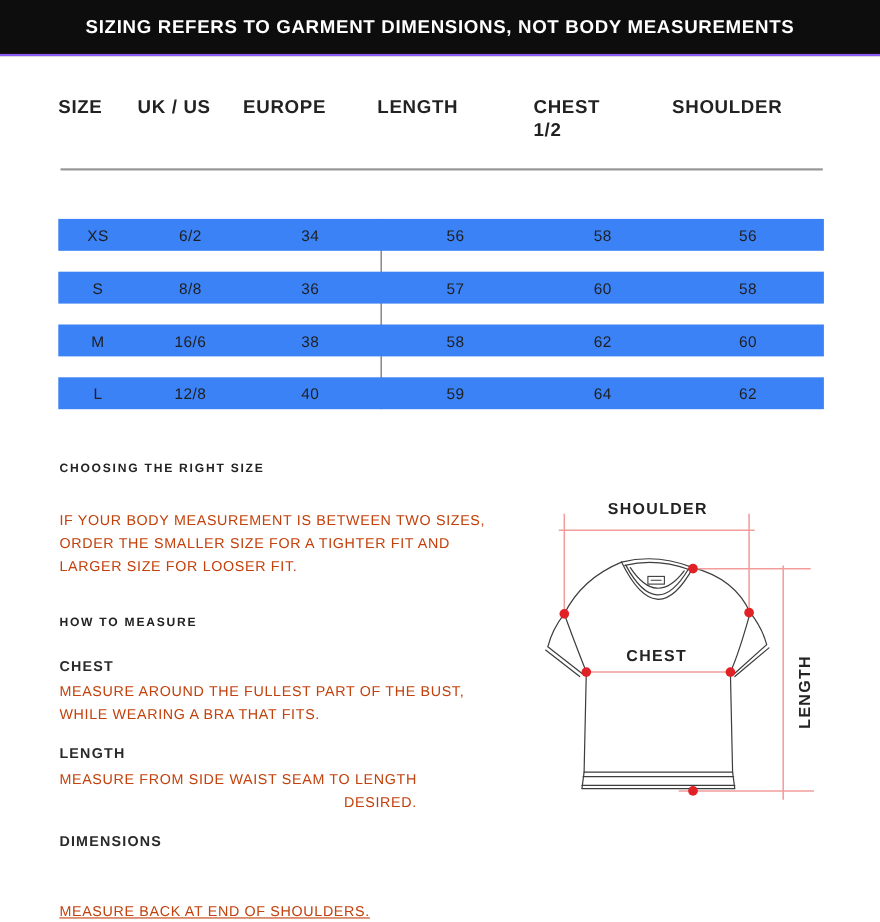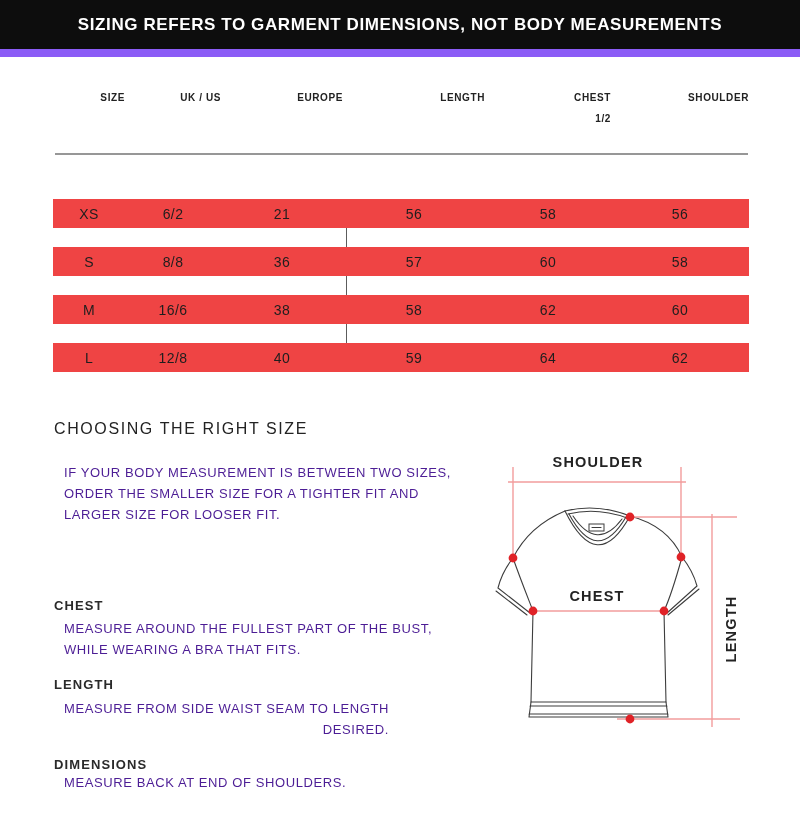--- a/index.html
+++ b/index.html
@@ -1,40 +1,40 @@
 <!DOCTYPE html>
 <html><head>
 <meta charset="utf-8">
 <style>
   html,body{margin:0;padding:0;background:#ffffff;}
   #page{position:relative;width:800px;height:838px;background:#ffffff;overflow:hidden;
         font-family:"Liberation Sans",sans-serif;color:#222;}
 
   
   .banner{position:absolute;left:0;top:0;width:800px;height:49px;background:#0d0d0d;
-          border-bottom:8px solid #8b5cf6;display:flex;align-items:center;justify-content:center;}
+          border-bottom:2px solid #8b5cf6;display:flex;align-items:center;justify-content:center;}
   .banner span{color:#fff;font-size:17px;font-weight:bold;letter-spacing:.6px;white-space:nowrap;}
 
   
   .tbl-grid{position:absolute;left:53px;width:696px;display:grid;
             grid-template-columns:72px 96px 122px 142px 126px 138px;align-items:center;}
   .tbl-head{top:87px;align-items:start;}
-  .tbl-head .hcell{font-size:10px;font-weight:bold;letter-spacing:.6px;text-align:right;
+  .tbl-head .hcell{font-size:17px;font-weight:bold;letter-spacing:.6px;text-align:left;
                    line-height:21px;white-space:pre-line;}
   .head-rule{position:absolute;left:55px;top:153px;width:693px;height:2px;background:#979797;}
   .col-divider{position:absolute;left:346px;top:199px;width:1px;height:173px;background:#5c5c5c;}
-  .tbl-row{height:29px;background:#ef4444;}
+  .tbl-row{height:29px;background:#3b82f6;}
   .tbl-row .cell{font-size:14px;letter-spacing:.4px;text-align:center;color:#1e1e1e;}
   .row-0{top:199px;} .row-1{top:247px;} .row-2{top:295px;} .row-3{top:343px;}
 
   
-  .h2{position:absolute;left:54px;font-size:16px;font-weight:normal;letter-spacing:1.6px;
+  .h2{position:absolute;left:54px;font-size:11px;font-weight:bold;letter-spacing:1.6px;
       color:#232323;white-space:nowrap;}
   .copy{position:absolute;left:54px;font-size:13px;line-height:21px;letter-spacing:.6px;
-        color:#4c1d95;white-space:pre-line;margin-left:10px;}
+        color:#c2410c;white-space:pre-line;}
   .sublabel{position:absolute;left:54px;font-size:13px;font-weight:bold;letter-spacing:1.1px;color:#2a2a2a;}
 
   
   .diagram{position:absolute;left:470px;top:435px;}
   .shirt{stroke:#3d3d3d;stroke-width:1.1;fill:none;stroke-linecap:round;}
   .shirtfill{fill:#ffffff;stroke:none;}
   .mline{fill:none;stroke-width:1.4;}
   .dtext{font-family:"Liberation Sans",sans-serif;font-size:14.5px;font-weight:bold;
          letter-spacing:1.2px;fill:#232323;}
 </style>
@@ -55,21 +55,21 @@
     <div class="hcell">CHEST
 1/2</div>
     <div class="hcell">SHOULDER</div>
   </div>
   <div class="head-rule"></div>
   <div class="col-divider"></div>
 
   <div class="tbl-grid tbl-row row-0">
     <div class="cell">XS</div>
     <div class="cell">6/2</div>
-    <div class="cell">21</div>
+    <div class="cell">34</div>
     <div class="cell">56</div>
     <div class="cell">58</div>
     <div class="cell">56</div>
   </div>
   <div class="tbl-grid tbl-row row-1">
     <div class="cell">S</div>
     <div class="cell">8/8</div>
     <div class="cell">36</div>
     <div class="cell">57</div>
     <div class="cell">60</div>
@@ -90,28 +90,29 @@
     <div class="cell">59</div>
     <div class="cell">64</div>
     <div class="cell">62</div>
   </div>
 
   <div class="h2" style="top:420px;">CHOOSING THE RIGHT SIZE</div>
   <div class="copy" style="top:462px;">IF YOUR BODY MEASUREMENT IS BETWEEN TWO SIZES,
 ORDER THE SMALLER SIZE FOR A TIGHTER FIT AND
 LARGER SIZE FOR LOOSER FIT.</div>
 
+  <div class="h2" style="top:560px;">HOW TO MEASURE</div>
   <div class="sublabel" style="top:598px;">CHEST</div>
   <div class="copy" style="top:618px;">MEASURE AROUND THE FULLEST PART OF THE BUST,
 WHILE WEARING A BRA THAT FITS.</div>
   <div class="sublabel" style="top:677px;">LENGTH</div>
   <div class="copy" style="top:698px;text-align:right;">MEASURE FROM SIDE WAIST SEAM TO LENGTH
 DESIRED.</div>
   <div class="sublabel" style="top:757px;">DIMENSIONS</div>
-  <div class="copy" style="top:772px;">MEASURE BACK AT END OF SHOULDERS.</div>
+  <div class="copy" style="top:818px;text-decoration:underline;">MEASURE BACK AT END OF SHOULDERS.</div>
 
   <svg class="diagram" width="305" height="310" viewBox="470 435 305 310">
 
     <g>
       <path class="shirtfill" d="M513,558 Q502,572 498,588 L530,613 Q532,612 533,611 C527,597 519,577 513,558 Z"></path>
       <path class="shirt" d="M513,558 Q502,572 498,588 L530,613"></path>
       <path class="shirt" d="M496,591 L527,615"></path>
       <path class="shirtfill" d="M682,557 Q693,571 697,586 L667,613 Q665,612 664,611 C670,597 678,576 682,557 Z"></path>
       <path class="shirt" d="M682,557 Q693,571 697,586 L667,613"></path>
       <path class="shirt" d="M699,589 L668,615"></path>

